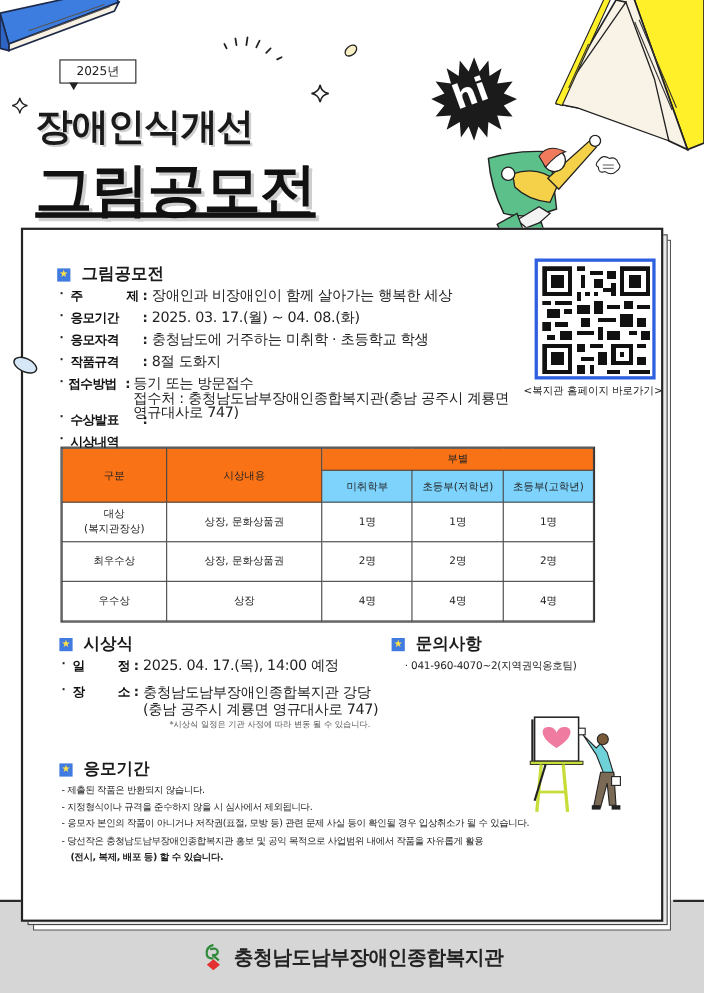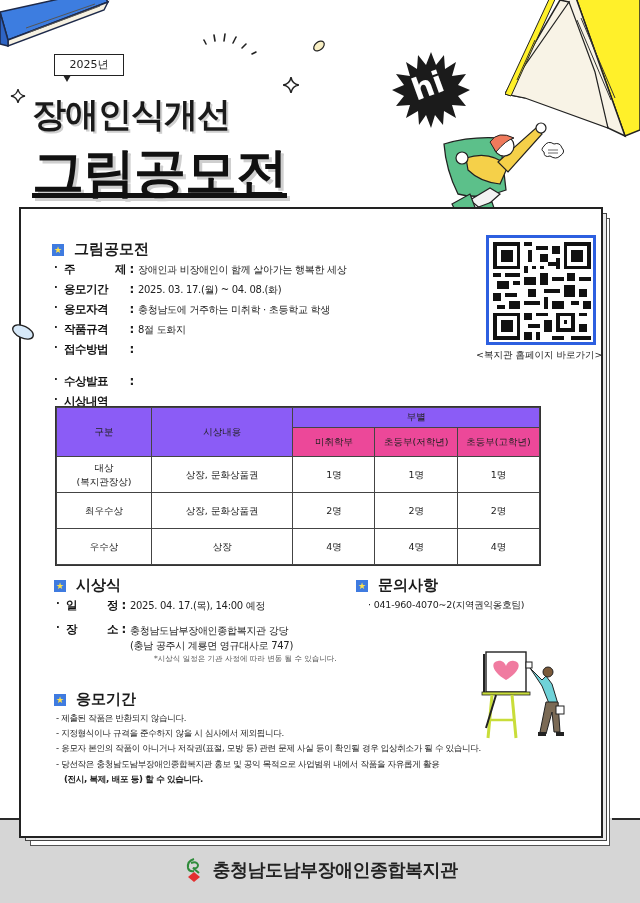--- a/index.html
+++ b/index.html
@@ -29,32 +29,32 @@
   .sec-head { position: absolute; display: flex; align-items: center; gap: 10px; }
   .star-box { width: 12px; height: 12px; background: #3f7be0; color: #ffe24a; font-size: 9px; line-height: 12px; text-align: center; }
   .sec-title { font-size: 15px; font-weight: bold; color: #1a1a1a; }
 
   
   .info-list { position: absolute; left: 54px; top: 262px; width: 420px; }
   .info-row { display: flex; align-items: flex-start; height: 20px; font-size: 10px; }
   .info-row .dot { width: 10px; font-weight: bold; font-size: 10px; }
   .info-row .label { width: 62px; font-weight: bold; font-size: 11.5px; display: flex; justify-content: space-between; color: #111; letter-spacing: -0.5px; }
   .info-row .colon { width: 12px; font-weight: bold; font-size: 12px; text-align: center; }
-  .info-row .value { font-size: 10px; color: #222; line-height: 13px; padding-top: 1px; letter-spacing: -0.3px; }
+  .info-row .value { font-size: 13px; color: #222; line-height: 13px; padding-top: 1px; letter-spacing: -0.3px; }
   .info-row.tall { height: 32px; }
 
   
   .qr-wrap { position: absolute; left: 486px; top: 235px; width: 110px; height: 110px; border: 3px solid #2d5fe0; background: #fff; padding: 4px; }
   .qr-caption { position: absolute; left: 476px; top: 349px; width: 130px; font-size: 9.5px; text-align: left; color: #222; }
 
   
   table.awards { position: absolute; left: 56px; top: 407px; width: 484px; border-collapse: collapse; font-size: 9.5px; }
   table.awards th, table.awards td { border: 1px solid #444; text-align: center; vertical-align: middle; font-weight: normal; color: #222; }
-  table.awards th.h-main { background: #8b5cf6; }
-  table.awards th.h-sub { background: #ec4899; height: 29px; }
+  table.awards th.h-main { background: #f97316; }
+  table.awards th.h-sub { background: #7dd3fc; height: 29px; }
   table.awards th.h-top { height: 20px; }
   table.awards td { height: 36px; background: #fff; line-height: 14px; }
   table.awards { outline: 1.5px solid #333; }
 
   
   .cer-list { position: absolute; left: 56px; top: 598px; width: 300px; }
   .cer-note { font-size: 7.5px; color: #555; margin-left: 98px; margin-top: 2px; }
 
   .contact { position: absolute; left: 368px; top: 599px; font-size: 9.5px; color: #222; letter-spacing: -0.2px; }
 
@@ -178,20 +178,24 @@
   <div class="info-row">
     <span class="dot">·</span>
     <span class="label">작품규격</span>
     <span class="colon">:</span>
     <span class="value">8절 도화지</span>
   </div>
   <div class="info-row tall">
     <span class="dot">·</span>
     <span class="label">접수방법</span>
     <span class="colon">:</span>
+    <span class="value">
+      <span>등기 또는 방문접수</span><br>
+      <span>접수처 : 충청남도남부장애인종합복지관(충남 공주시 계룡면 영규대사로 747)</span>
+    </span>
   </div>
   <div class="info-row">
     <span class="dot">·</span>
     <span class="label">수상발표</span>
     <span class="colon">:</span>
   </div>
   <div class="info-row">
     <span class="dot">·</span>
     <span class="label">시상내역</span>
   </div>

